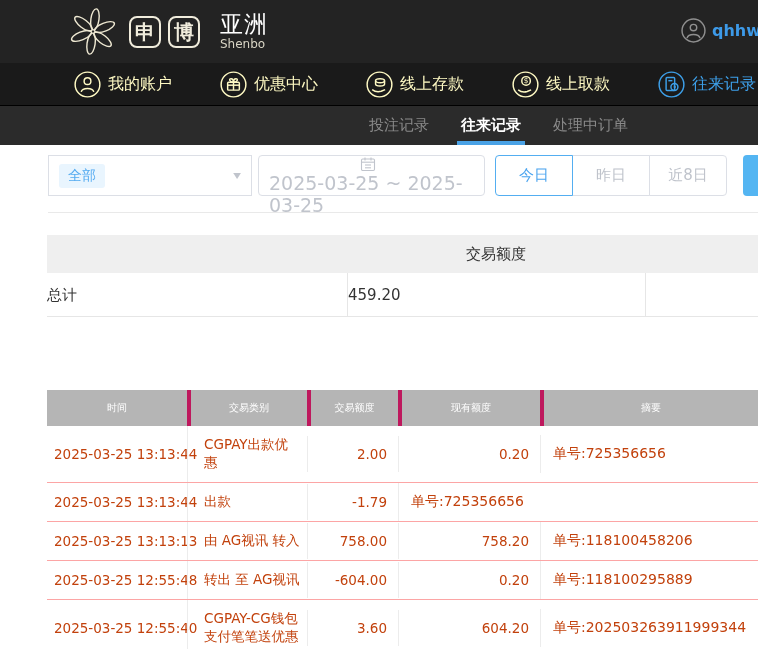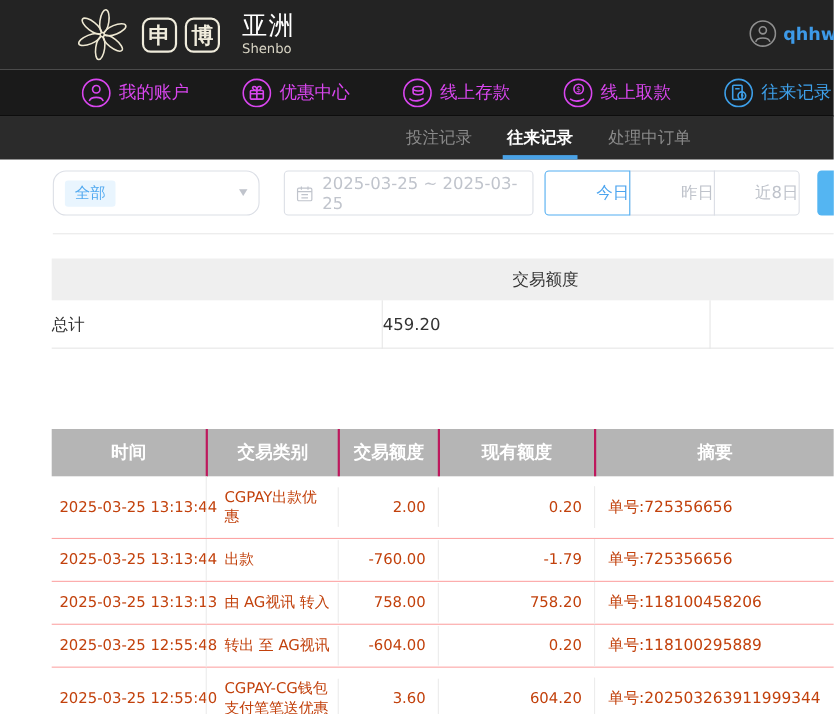--- a/index.html
+++ b/index.html
@@ -15,48 +15,48 @@
   .region-wrap { margin-left:20px; display:flex; flex-direction:column; line-height:1; }
   .region { color:#fff; font-size:23px; letter-spacing:1px; }
   .latin { color:#d9d5c5; font-size:12px; margin-top:2px; }
   .user-wrap { position:absolute; left:681px; top:18px; display:flex; align-items:center; white-space:nowrap; }
   .avatar-icon { width:25px; height:25px; color:#8f8f8f; }
   .username { color:#3d9ae8; font-size:16px; font-weight:bold; margin-left:6px; }
 
   
   .main-nav { height:43px; background:#1a1a1a; display:flex; align-items:center;
     padding:0 2px 0 74px; justify-content:space-between; border-bottom:1px solid #000; }
-  .nav-item { display:flex; align-items:center; color:#d946ef; font-size:16px; cursor:pointer; }
+  .nav-item { display:flex; align-items:center; color:#fef9c3; font-size:16px; cursor:pointer; }
   .nav-item .nicon { width:27px; height:27px; margin-right:7px; }
   .nav-item.active { color:#3d9fe8; }
 
   
   .sub-nav { height:39px; background:#2b2b2b; display:flex; align-items:stretch;
     padding-left:367px; gap:28px; }
   .subnav-item { position:relative; display:flex; align-items:center; color:#8a8a8a;
     font-size:15px; cursor:pointer; padding:0 2px; }
   .subnav-item.active { color:#fff; font-weight:bold; }
   .subnav-item.active::after { content:""; position:absolute; left:-2px; right:-2px;
     bottom:0; height:4px; background:#4aa2e6; }
 
   
   .filter-bar { position:relative; height:41px; margin:10px 0 0 48px; }
-  .select-box { position:absolute; left:0; top:0; width:188px; height:41px;
-    border:1px solid #dcdfe6; border-radius:12px; background:#fff;
+  .select-box { position:absolute; left:0; top:0; width:204px; height:41px;
+    border:1px solid #dcdfe6; border-radius:0; background:#fff;
     display:flex; align-items:center; padding:0 10px; cursor:pointer;justify-content:space-between; }
   .tag { background:#e9f5fe; color:#53aaf0; font-size:14px; padding:3px 9px; border-radius:3px; }
   .select-arrow { margin-left:auto; color:#c0c4cc; font-size:10px; transform:scaleY(0.8); }
   .date-box { position:absolute; left:210px; top:0; width:227px; height:41px;
     border:1px solid #dcdfe6; border-radius:4px; display:flex; align-items:center;
-    padding:0 10px; color:#c0c4cc; font-size:15px; cursor:text; }
+    padding:0 10px; color:#c0c4cc; font-size:19px; cursor:text;flex-direction:column; }
   .cal-icon { width:16px; height:16px; margin-right:8px; flex:none; }
   .btn-group { position:absolute; left:447px; top:0; display:flex; }
   .qbtn { width:78px; height:41px; background:#fff; border:1px solid #dcdfe6;
     color:#bfc3cb; font-size:15px; margin-left:-1px; cursor:pointer; position:relative;
-    font-family:inherit;text-align:right; }
+    font-family:inherit; }
   .qbtn:first-child { border-radius:4px 0 0 4px; margin-left:0; }
   .qbtn:last-child { border-radius:0 4px 4px 0; }
   .qbtn.active { border-color:#53aef1; color:#4ba4ef; z-index:1; }
   .search-btn { position:absolute; left:695px; top:0; width:70px; height:41px;
     background:#54b5f2; border:none; border-radius:4px; cursor:pointer; }
 
   .divider { margin:16px 0 0 48px; border:none; border-top:1px solid #e9e9e9; }
 
   
   .summary { margin:22px 0 0 47px; width:711px; font-size:15px; color:#333; }
@@ -64,23 +64,23 @@
     background:#efefef; align-items:center; }
   .summary-head div { text-align:center; }
   .summary-body { display:grid; grid-template-columns:300px 298px 1fr; height:44px;
     align-items:center; border-bottom:1px solid #e6e6e6; }
   .summary-body div { height:100%; line-height:44px; }
   .summary-body div + div { border-left:1px solid #e6e6e6; }
 
   
   .records { margin:73px 0 0 47px; width:711px; }
   .rec-head { display:grid; grid-template-columns:140px 120px 91px 142px 1fr;
-    background:#b5b5b5; color:#fff; font-size:16px; font-weight:bold; }
+    background:#b5b5b5; color:#fff; font-size:10px; font-weight:normal; }
   .rec-head div { text-align:center; padding:11px 0; }
-  .rec-head div + div { border-left:2px solid #be185d; }
+  .rec-head div + div { border-left:4px solid #be185d; }
   .rec-row { display:grid; grid-template-columns:140px 120px 91px 142px 1fr;
     font-size:13.5px; color:#c2410c; border-bottom:1px solid #fca5a5; align-items:center; }
   .rec-row div { padding:10px 4px; min-height:18px; }
   .rec-row div + div { border-left:1px solid #ececec; }
   .rec-row .c0 { padding-left:7px; white-space:nowrap; }
   .rec-row .c1 { padding-left:16px; padding-right:6px; }
   .rec-row .c2, .rec-row .c3 { text-align:right; padding-right:11px; }
   .rec-row .c4 { padding-left:12px; font-size:14px; }
 
   svg { display:block; }
@@ -242,21 +242,20 @@
       <div class="rec-row">
         <div class="c0">2025-03-25 13:13:44</div>
         <div class="c1">CGPAY出款优惠</div>
         <div class="c2">2.00</div>
         <div class="c3">0.20</div>
         <div class="c4">单号:725356656</div>
       </div>
       <div class="rec-row">
         <div class="c0">2025-03-25 13:13:44</div>
         <div class="c1">出款</div>
-        <div class="c2">-760.00</div>
         <div class="c3">-1.79</div>
         <div class="c4">单号:725356656</div>
       </div>
       <div class="rec-row">
         <div class="c0">2025-03-25 13:13:13</div>
         <div class="c1">由 AG视讯 转入</div>
         <div class="c2">758.00</div>
         <div class="c3">758.20</div>
         <div class="c4">单号:118100458206</div>
       </div>

